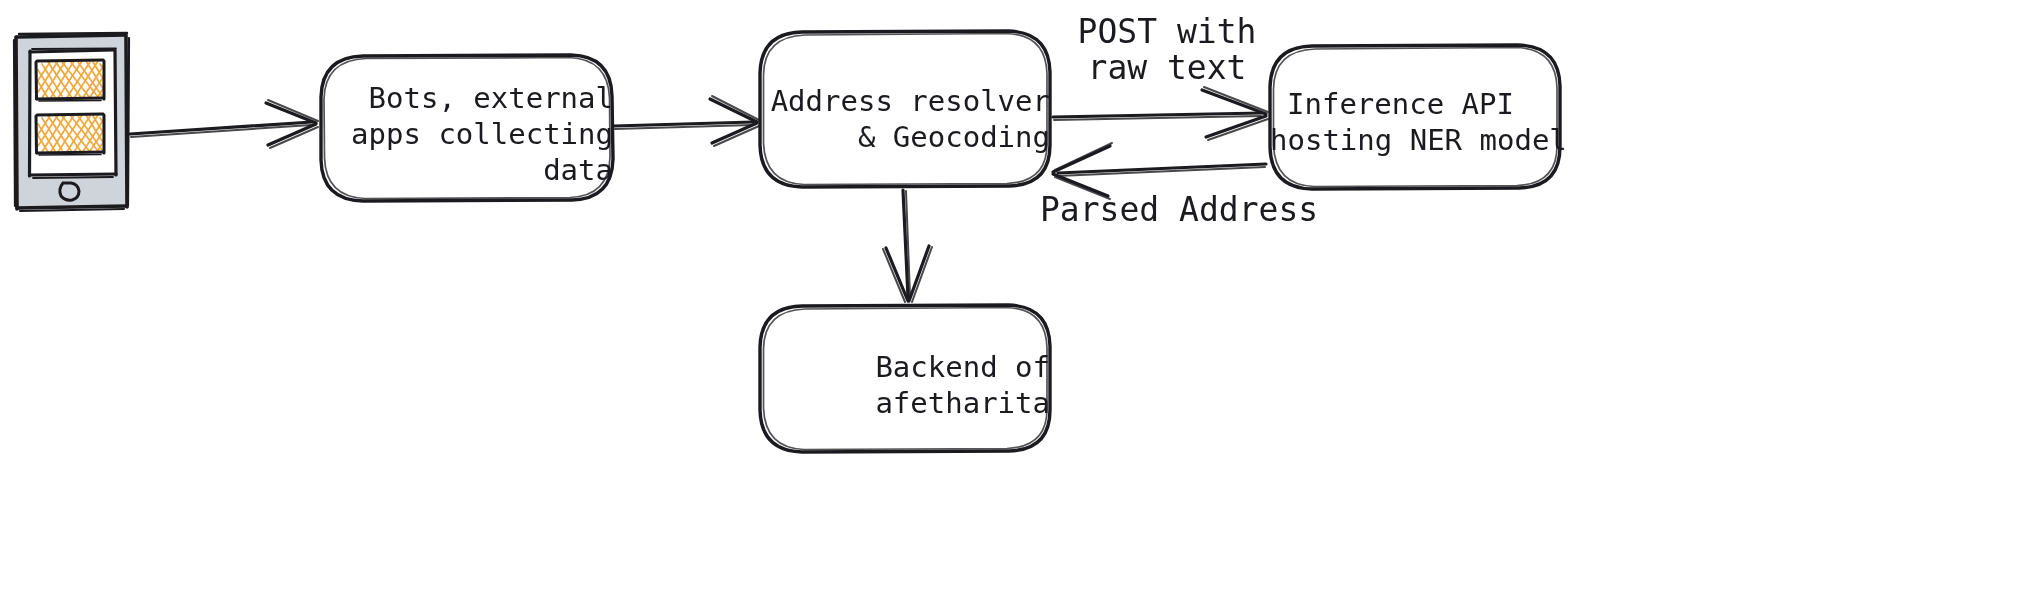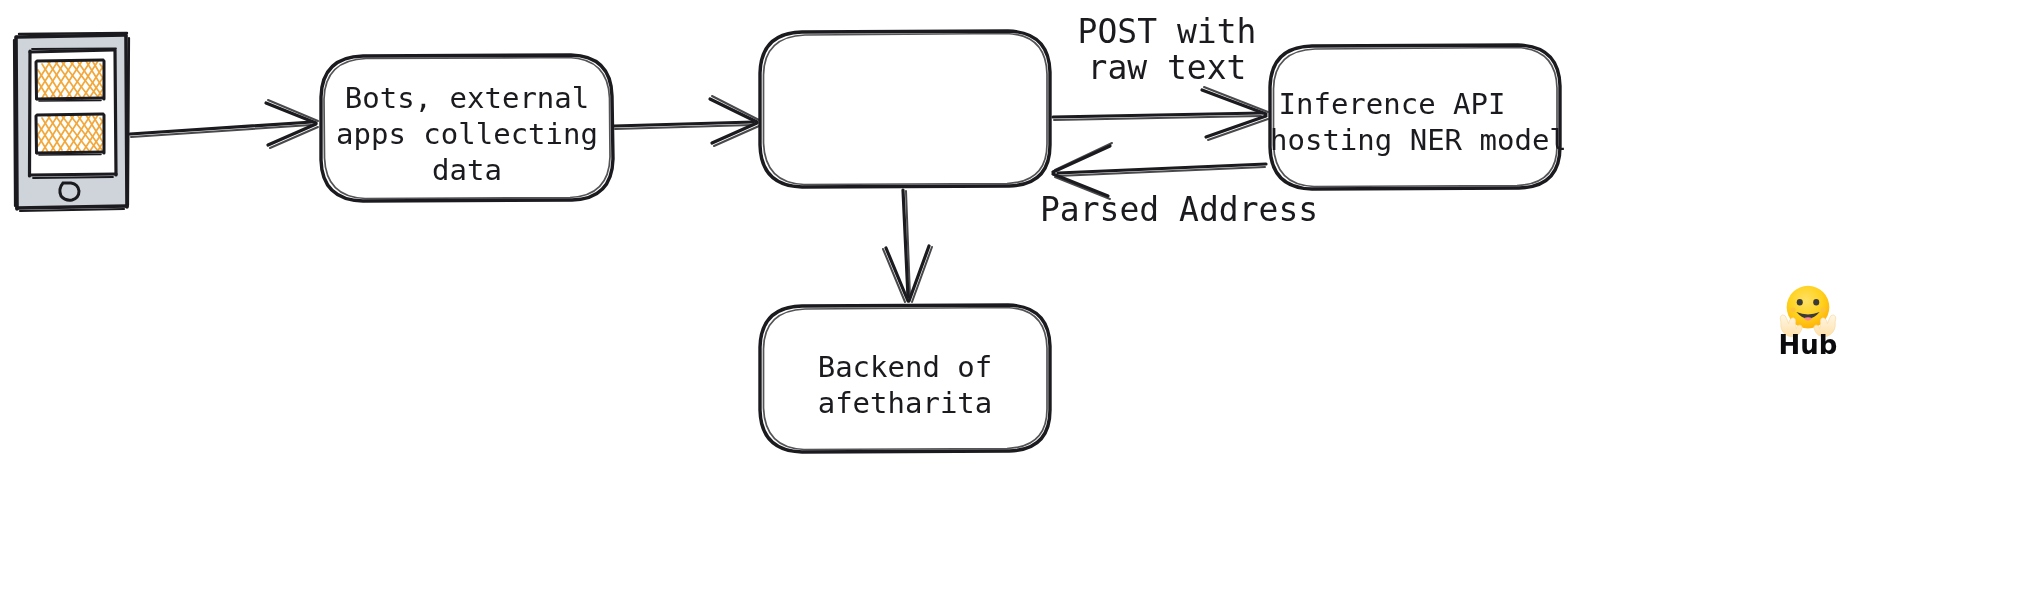--- a/index.html
+++ b/index.html
@@ -19,21 +19,21 @@
   }
   #sketch {
     position: absolute;
     left: 0;
     top: 0;
     width: 2026px;
     height: 606px;
   }
   .node-label {
     position: absolute;
-    text-align: center;
+    text-align: right;
     font-family: "DejaVu Sans Mono", monospace;
     font-size: 29px;
     line-height: 36px;
     color: #1b1b1f;
     white-space: pre;
     letter-spacing: 0px;
     pointer-events: none;
   }
   .edge-label {
     position: absolute;
@@ -235,51 +235,28 @@
       <path d="M883 249 L905 302" stroke="#1b1b1f" stroke-width="2" fill="none" stroke-linecap="round" opacity="0.8"></path>
       <path d="M929 246 L909 301" stroke="#1b1b1f" stroke-width="3.2" fill="none" stroke-linecap="round"></path>
       <path d="M932 247 L912 302" stroke="#1b1b1f" stroke-width="2" fill="none" stroke-linecap="round" opacity="0.8"></path>
     </g>
   </svg>
 
   <div class="node-label" style="left:321px; top:80px; width:292px;">Bots, external
 apps collecting
 data</div>
 
+  <div class="node-label" style="left:760px; top:83px; width:290px;">Address resolver
+&amp; Geocoding</div>
 
   <div class="node-label" style="left:1270px; top:86px; width:244px;">Inference API
 hosting NER model</div>
 
   <div class="node-label" style="left:760px; top:349px; width:290px;">Backend of
 afetharita</div>
 
   <div class="edge-label" style="left:1052px; top:14px; width:230px;">POST with
 raw text</div>
 
   <div class="edge-label" style="left:1040px; top:192px; width:240px;">Parsed Address</div>
 
-  <div class="hub-logo" style="left:1748px; top:280px;">
-    <div class="hub-face-wrap">
-      <svg viewBox="0 0 64 64" width="62" height="62" xmlns="http://www.w3.org/2000/svg">
-
-        <circle cx="32" cy="28" r="22" fill="url(#hfFace)"></circle>
-
-        <circle cx="16.5" cy="31" r="2.6" fill="#ffbf3f" opacity="0.85"></circle>
-        <circle cx="47.5" cy="31" r="2.6" fill="#ffbf3f" opacity="0.85"></circle>
-
-        <ellipse cx="23.5" cy="23" rx="3.1" ry="3.4" fill="#3a3a3a"></ellipse>
-        <ellipse cx="40.5" cy="23" rx="3.1" ry="3.4" fill="#3a3a3a"></ellipse>
-
-        <path d="M20 33 Q32 47 44 33 Q32 38 20 33 Z" fill="#3a3a3a"></path>
-        <path d="M27.5 39.5 Q32 44.5 36.5 39.5 Q32 37.5 27.5 39.5 Z" fill="#ff8a8a"></path>
-
-        <g fill="url(#hfHand)" stroke="#f7d9a0" stroke-width="0.7">
-          <path d="M4 43 Q2 37 6 36 Q9 36 10 40 L12 45 Q13 39 17 39 Q20 40 19 45 L20 50
-                   Q22 45 25 47 Q27 49 24 54 Q20 60 12 58 Q5 55 4 48 Z"></path>
-          <path d="M60 43 Q62 37 58 36 Q55 36 54 40 L52 45 Q51 39 47 39 Q44 40 45 45 L44 50
-                   Q42 45 39 47 Q37 49 40 54 Q44 60 52 58 Q59 55 60 48 Z"></path>
-        </g>
-      </svg>
-    </div>
-    <div class="hub-text">Hub</div>
-  </div>
 
 </div>
 
 </body></html>

